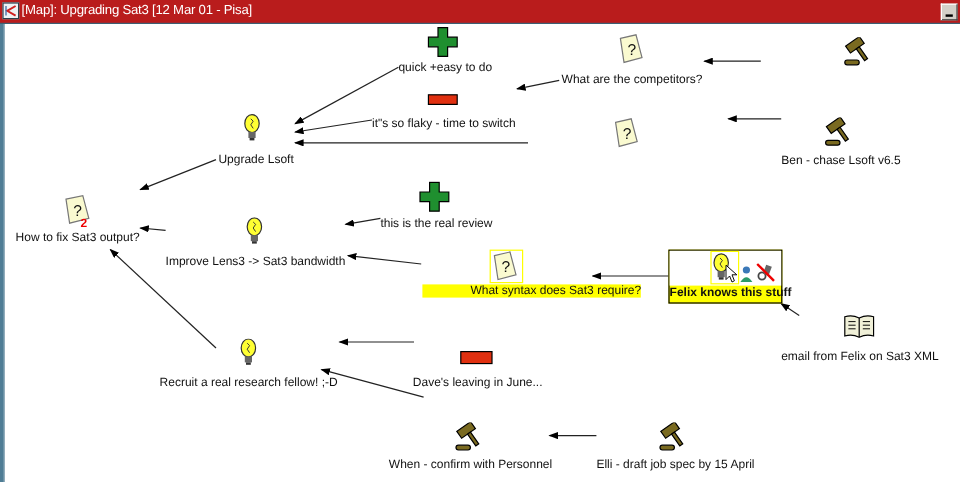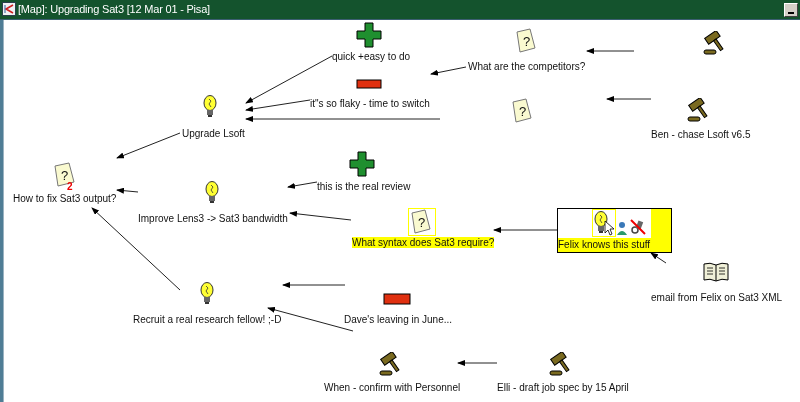--- a/index.html
+++ b/index.html
@@ -1,27 +1,27 @@
 <!DOCTYPE html>
 <html><head>
 <meta charset="utf-8">
 <style>
   html, body { margin:0; padding:0; }
   body { width:800px; height:402px; position:relative; overflow:hidden; background:#fff; font-family:"Liberation Sans", sans-serif; }
-  .titlebar { position:absolute; left:0; top:0; width:800px; height:20px; background:#14532d; border-bottom:1px solid #3c5f72; box-sizing:border-box; }
+  .titlebar { position:absolute; left:0; top:0; width:800px; height:20px; background:#b91c1c; border-bottom:1px solid #3c5f72; box-sizing:border-box; }
   .title-icon { position:absolute; left:2px; top:2px; width:14px; height:14px; background:#eef2f5; border:1px solid #2a3f4b; box-sizing:border-box; }
   .title-icon svg { position:absolute; left:0; top:0; }
   .title-text { position:absolute; left:18px; top:3px; font-size:11px; color:#fff; white-space:nowrap; letter-spacing:-0.2px; font-family:"Liberation Sans Narrow","Liberation Sans", sans-serif; }
   .minimize-btn { position:absolute; right:2px; top:3px; width:14px; height:14px; background:#d4d0c8; border:1px solid #fff; border-right-color:#404040; border-bottom-color:#404040; box-sizing:border-box; }
   .minimize-btn::after { content:""; position:absolute; left:3px; top:8px; width:6px; height:2px; background:#000; }
   .canvas { position:absolute; left:0; top:20px; width:800px; height:382px; }
   .left-border { position:absolute; left:0; top:20px; width:4px; height:382px; background:#4f7d95; border-right:1px solid #9bb3c1; box-sizing:border-box; }
   .node-icon { position:absolute; }
   .label { position:absolute; font-size:10px; color:#111; white-space:nowrap; }
-  .hl { background:#ffff00; }
+  .hl { background:#ffff00;padding-left:40px; }
   .sel-box { position:absolute; border:1px solid #000; background:#ffff00; box-sizing:border-box; }
   .badge { position:absolute; color:#e00; font-size:10px; font-weight:bold; }
   svg.links { position:absolute; left:0; top:0; }
 </style>
 </head>
 <body>
 
 <div class="titlebar">
   <div class="title-icon">
     <svg width="12" height="12" viewBox="0 0 12 12">
@@ -158,21 +158,21 @@
   <div class="label" style="left:317px;top:161px;">this is the real review</div>
 
   <div class="node-icon" style="left:408px;top:188px;border:1px solid #ffff00;width:26px;height:26px;">
     <svg width="24" height="26" viewBox="0 0 24 26">
         <path d="M3 4 L16 1 L21 20 L6 24 Z" fill="#fafad0" stroke="#777" stroke-width="1"></path>
         <text x="9" y="18" font-size="13" font-family="Liberation Sans, sans-serif" fill="#111">?</text>
       </svg>
   </div>
   <div class="label hl" style="left:352px;top:217px;">What syntax does Sat3 require?</div>
 
-  <div class="sel-box" style="left:557px;top:188px;width:115px;height:45px;">
+  <div class="sel-box" style="left:557px;top:188px;width:95px;height:45px;font-weight:bold;">
     <div style="position:absolute;left:0;top:0;width:93px;height:29px;background:#fff;"></div>
     <div class="node-icon" style="left:34px;top:0px;width:24px;height:28px;border:1px solid #ffff00;box-sizing:border-box;">
       <svg width="22" height="26" viewBox="0 0 22 26">
           <ellipse cx="8" cy="9" rx="6" ry="7.5" fill="#ffff33" stroke="#333"></ellipse>
           <path d="M7 5 L9 7 L7 10 L9 13" stroke="#333" fill="none" stroke-width="0.8"></path>
           <rect x="5" y="16" width="6" height="5" fill="#666"></rect>
           <rect x="6" y="21" width="4" height="2" fill="#333"></rect>
           <path d="M12 11 L12 23 L15 20 L17 25 L19 24 L17 19 L21 19 Z" fill="#fff" stroke="#000" stroke-width="0.8"></path>
         </svg>
     </div>

